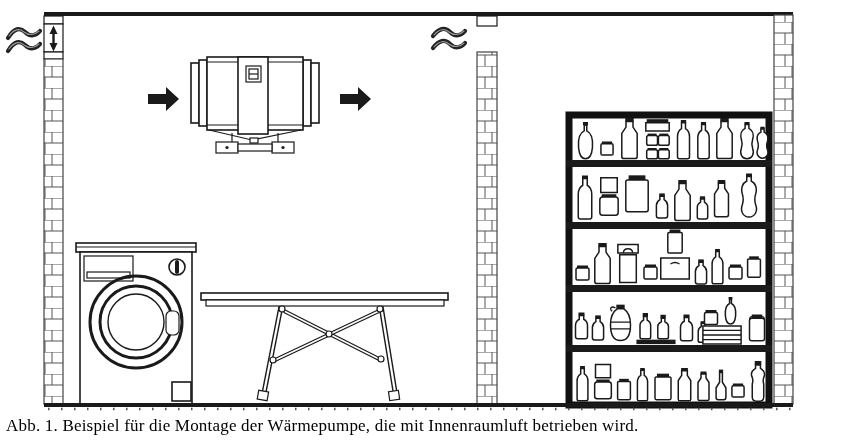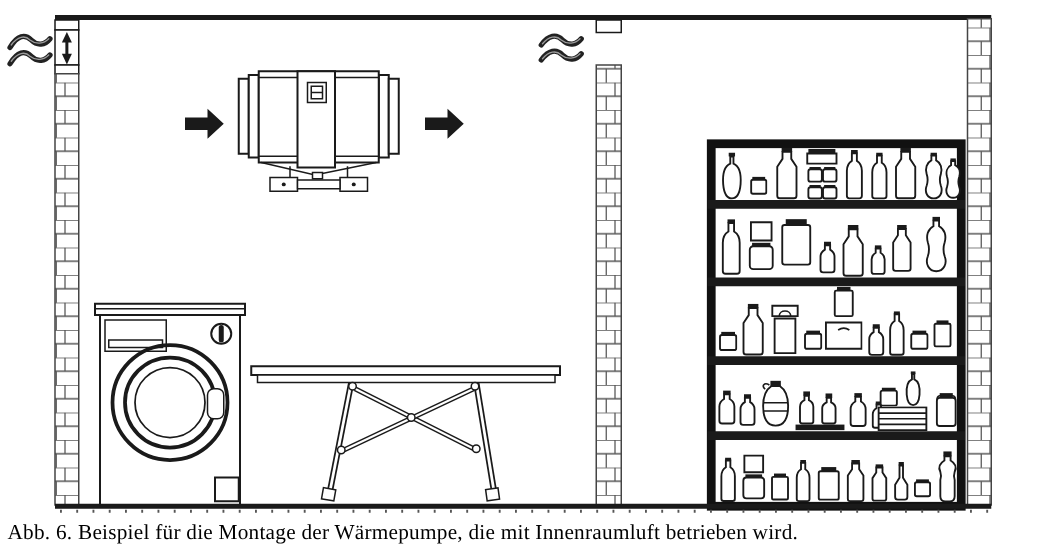--- a/index.html
+++ b/index.html
@@ -282,14 +282,14 @@
       <use href="#sb-soda" x="748" y="361" width="20" height="41"></use>
     </g>
   </g>
 
   <g>
     <rect class="fb" x="44" y="403" width="749" height="4"></rect>
     <line x1="48" y1="409" x2="791" y2="409" stroke="#555" stroke-width="2.4" stroke-dasharray="1.5,11.5"></line>
   </g>
 </svg>
 
-<figcaption>Abb. 6. Beispiel für die Montage der Wärmepumpe, die mit Innenraumluft betrieben wird.</figcaption>
+<figcaption>Abb. 1. Beispiel für die Montage der Wärmepumpe, die mit Innenraumluft betrieben wird.</figcaption>
 </figure>
 
 </body></html>

